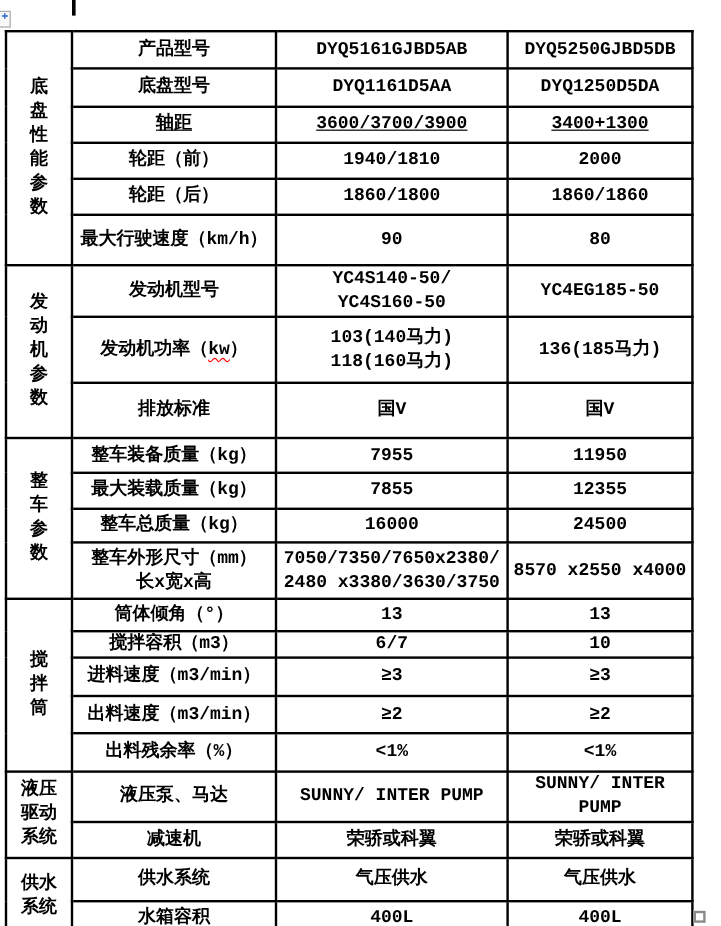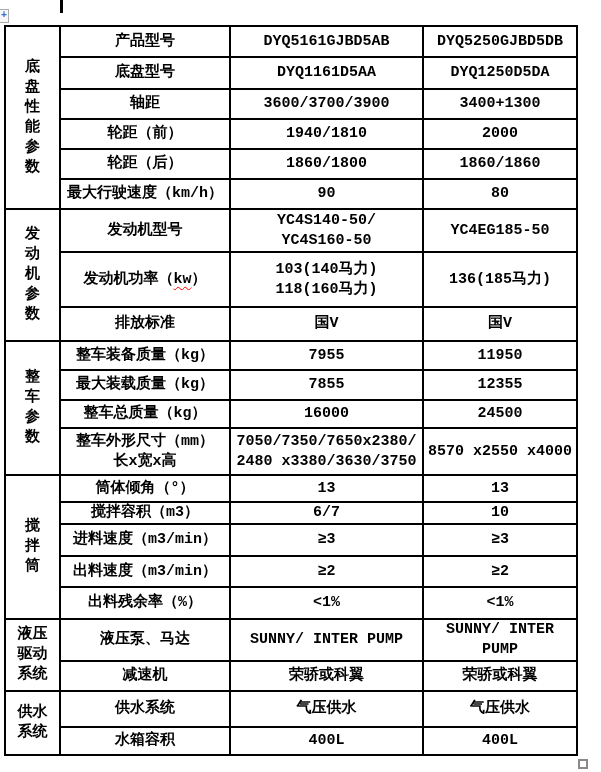--- a/index.html
+++ b/index.html
@@ -116,36 +116,36 @@
 数</td>
           <td class="param">产品型号</td>
           <td class="val">DYQ5161GJBD5AB</td>
           <td class="val">DYQ5250GJBD5DB</td>
         </tr>
         <tr style="height: 32px;">
           <td class="param">底盘型号</td>
           <td class="val">DYQ1161D5AA</td>
           <td class="val">DYQ1250D5DA</td>
         </tr>
-        <tr style="height: 30px;">
+        <tr style="height: 30px; text-decoration: underline;">
           <td class="param">轴距</td>
           <td class="val">3600/3700/3900</td>
           <td class="val">3400+1300</td>
         </tr>
         <tr style="height: 30px;">
           <td class="param">轮距（前）</td>
           <td class="val">1940/1810</td>
           <td class="val">2000</td>
         </tr>
         <tr style="height: 30px;">
           <td class="param">轮距（后）</td>
           <td class="val">1860/1800</td>
           <td class="val">1860/1860</td>
         </tr>
-        <tr style="height: 30px;">
+        <tr style="height: 42px;">
           <td class="param">最大行驶速度（km/h）</td>
           <td class="val">90</td>
           <td class="val">80</td>
         </tr>
         <tr style="height: 43px;">
           <td class="cat" rowspan="3">发
 动
 机
 参
 数</td>
@@ -153,21 +153,21 @@
           <td class="val">YC4S140-50/
 YC4S160-50</td>
           <td class="val">YC4EG185-50</td>
         </tr>
         <tr style="height: 55px;">
           <td class="param"><span>发动机功率（</span><span class="spell">kw</span><span>）</span></td>
           <td class="val">103(140马力)
 118(160马力)</td>
           <td class="val">136(185马力)</td>
         </tr>
-        <tr style="height: 34px; padding-left: 16px;">
+        <tr style="height: 46px; padding-left: 16px;">
           <td class="param">排放标准</td>
           <td class="val">国V</td>
           <td class="val">国V</td>
         </tr>
         <tr style="height: 29px;">
           <td class="cat" rowspan="4">整
 车
 参
 数</td>
           <td class="param">整车装备质量（kg）</td>

